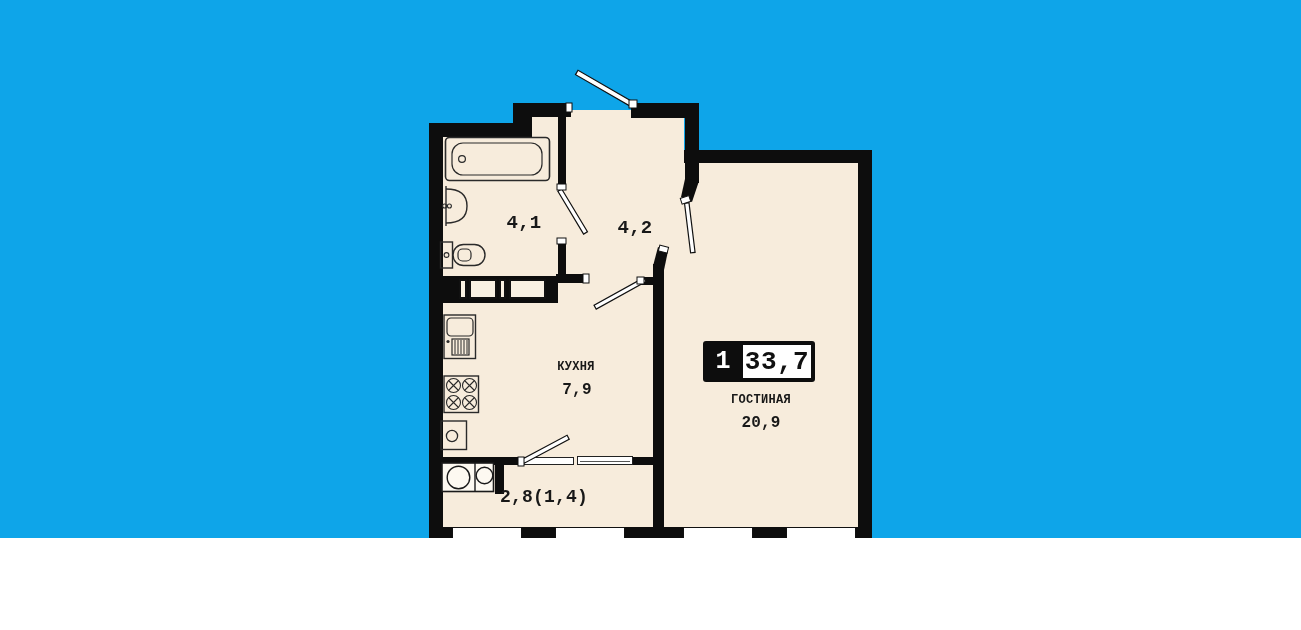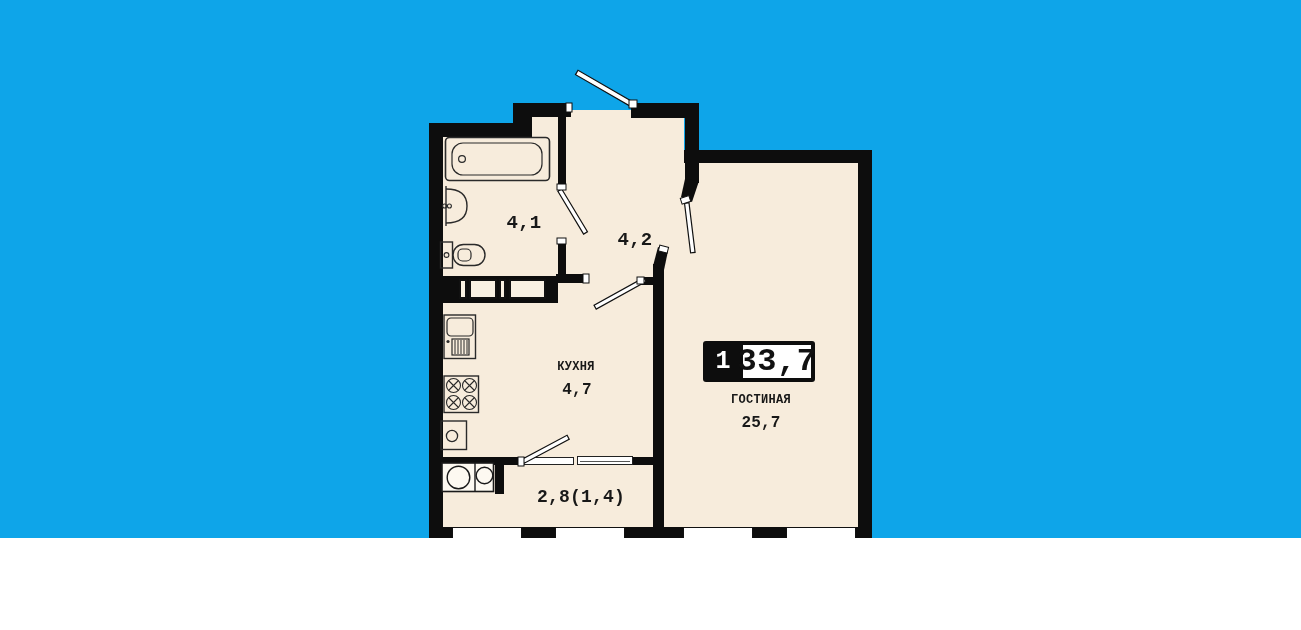--- a/index.html
+++ b/index.html
@@ -17,21 +17,21 @@
   .wp2{left:5px;right:5px;top:12px;height:7px;}
   .wp3{left:2px;right:2px;top:18px;height:6px;}
   .wp4{left:2px;right:2px;top:23px;height:7px;}
   .lbl{position:absolute;transform:translateX(-50%);font-weight:700;color:#181818;
        white-space:nowrap;letter-spacing:.3px;}
   .lbl.area{letter-spacing:.2px;}
   #badge{position:absolute;left:703px;top:341px;width:112px;height:41px;background:#0d0d0d;
          border-radius:3px;display:flex;align-items:center;}
   #badge .rooms{width:40px;text-align:center;color:#fff;font-size:25px;font-weight:700;}
   #badge .total{position:absolute;left:40px;top:4px;right:4px;bottom:4px;background:#fff;
-         display:flex;align-items:center;justify-content:center;font-size:32px;font-weight:700;
+         display:flex;align-items:center;justify-content:center;font-size:26px;font-weight:700;
          color:#111;letter-spacing:.5px;}
   svg.fix{position:absolute;overflow:visible;}
   #overlay{position:absolute;left:0;top:0;}
 </style>
 </head>
 <body>
 
 <div id="stage">
 
   <div class="floor" style="left:443px;top:137px;width:210px;height:390px;"></div>
@@ -157,25 +157,25 @@
   </svg>
 
   <svg class="fix" style="left:441px;top:462px;" width="54" height="31" viewBox="0 0 54 31">
     <rect x="1" y="1" width="51.5" height="28.5" fill="#fdf9f1" stroke="#1a1a1a" stroke-width="1.6"></rect>
     <path d="M34 1 L34 29.5" stroke="#1a1a1a" stroke-width="1.4"></path>
     <circle cx="17.5" cy="15.5" r="11.3" fill="none" stroke="#1a1a1a" stroke-width="1.4"></circle>
     <circle cx="43.5" cy="13.5" r="8.3" fill="none" stroke="#1a1a1a" stroke-width="1.4"></circle>
   </svg>
 
   <div class="lbl area" style="left:524px;top:212px;font-size:19px;">4,1</div>
-  <div class="lbl area" style="left:635px;top:229px;font-size:19px;">4,2</div>
+  <div class="lbl area" style="left:635px;top:217px;font-size:19px;">4,2</div>
   <div class="lbl" style="left:576px;top:360px;font-size:12px;">КУХНЯ</div>
-  <div class="lbl area" style="left:577px;top:381px;font-size:16px;">4,7</div>
+  <div class="lbl area" style="left:577px;top:381px;font-size:16px;">7,9</div>
   <div class="lbl" style="left:761px;top:393px;font-size:12px;">ГОСТИНАЯ</div>
-  <div class="lbl area" style="left:761px;top:414px;font-size:16px;">25,7</div>
-  <div class="lbl area" style="left:581px;top:487px;font-size:18px;">2,8(1,4)</div>
+  <div class="lbl area" style="left:761px;top:414px;font-size:16px;">20,9</div>
+  <div class="lbl area" style="left:544px;top:487px;font-size:18px;">2,8(1,4)</div>
 
   <div id="badge">
     <div class="rooms">1</div>
     <div class="total">33,7</div>
   </div>
 
 </div>
 
 </body></html>

